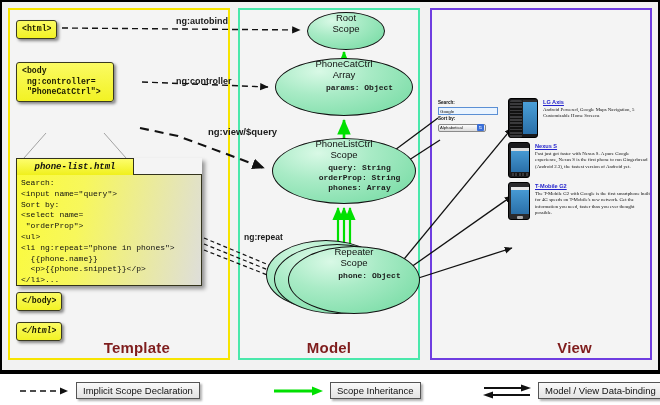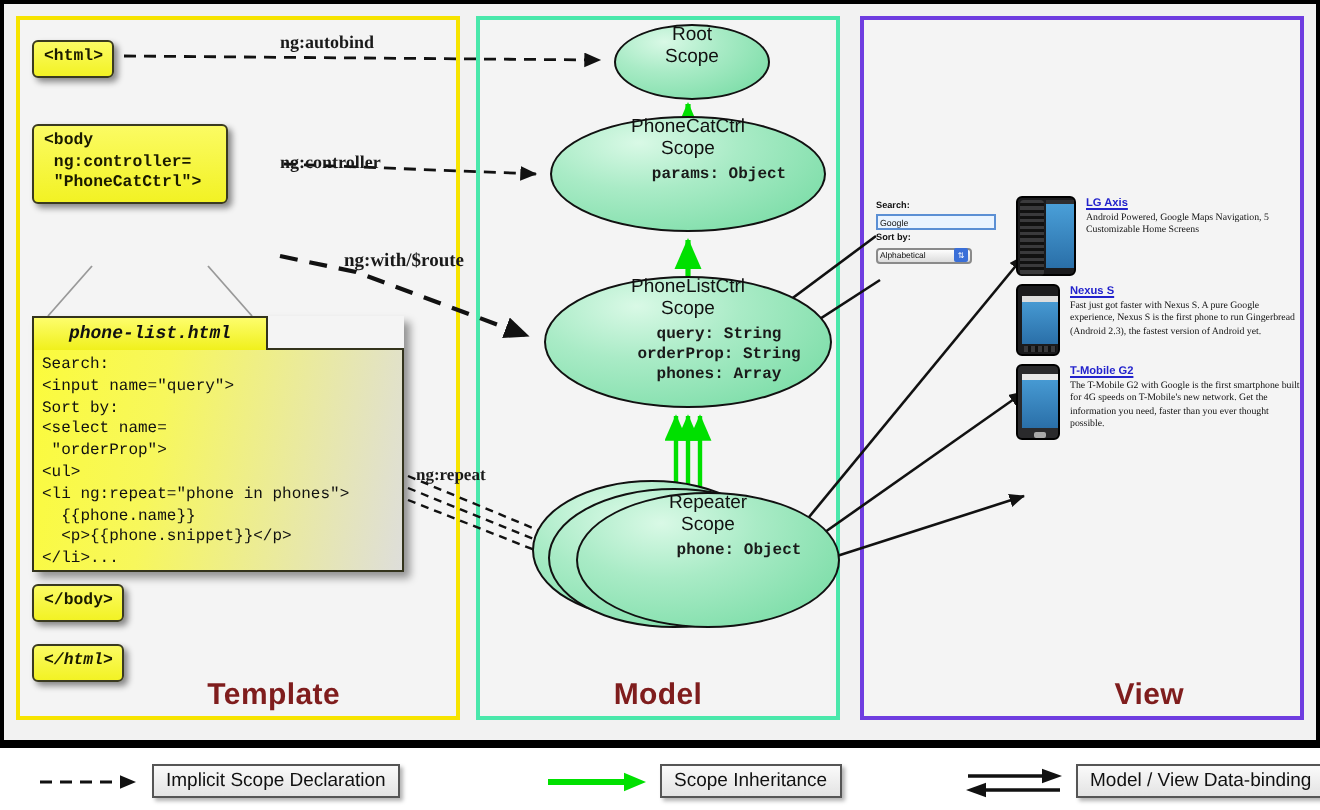--- a/index.html
+++ b/index.html
@@ -147,22 +147,22 @@
   .ph-nexus .topbar{position:absolute; left:2px; top:5px; width:18px; height:3px; background:#ddd;}
   .ph-nexus .kb { left:3px; top:30px; width:16px; height:3px; background:repeating-linear-gradient(90deg,#3a3a3c 0 2px,#111 2px 3.4px); }
   .ph-g2 { width:22px; height:38px; background:#2a2a2c; }
   .ph-g2 .scr { left:2px; top:4px; width:18px; height:27px; }
   .ph-g2 .topbar{position:absolute; left:2px; top:4px; width:18px; height:3px; background:#e8e8e8;}
   .ph-g2 .home { position:absolute; left:8px; top:33px; width:6px; height:3px; background:#aaa; border-radius:1px; }
 
   
   .arrow-label {
     position:absolute;
-    font-family:Liberation Serif, serif;
-    font-weight:700; color:#1a1a1a;
+    font-family:Liberation Sans, sans-serif;
+    font-weight:700; color:#1a1a1a;margin-left:36px;
   }
   #lbl-autobind   { left:140px; top:16px;  font-size:9px; }
   #lbl-controller { left:140px; top:76px;  font-size:9px; }
   #lbl-ngview     { left:172px; top:126px; font-size:9.5px; }
   #lbl-ngrepeat   { left:208px; top:232px; font-size:8.5px; }
 
   
   .legend-row { position:absolute; left:0; top:0; width:660px; height:33px; }
   .legend-item { position:absolute; display:flex; align-items:center; gap:6px; top:8px; }
   #leg-1 { left:18px; }
@@ -250,30 +250,30 @@
  "orderProp"&gt;
 &lt;ul&gt;
 &lt;li ng:repeat="phone in phones"&gt;
   {{phone.name}}
   &lt;p&gt;{{phone.snippet}}&lt;/p&gt;
 &lt;/li&gt;...</div>
   </div>
 
   <div class="arrow-label" id="lbl-autobind">ng:autobind</div>
   <div class="arrow-label" id="lbl-controller">ng:controller</div>
-  <div class="arrow-label" id="lbl-ngview">ng:with/$route</div>
+  <div class="arrow-label" id="lbl-ngview">ng:view/$query</div>
   <div class="arrow-label" id="lbl-ngrepeat">ng:repeat</div>
 
   <div class="scope" id="scope-root">
     <div class="sc-title" style="white-space:pre-line">Root
 Scope</div>
   </div>
   <div class="scope" id="scope-catctrl">
     <div class="sc-title" style="white-space:pre-line">PhoneCatCtrl
-Scope</div>
+Array</div>
     <div class="sc-props">params: Object</div>
   </div>
   <div class="scope" id="scope-listctrl">
     <div class="sc-title" style="white-space:pre-line">PhoneListCtrl
 Scope</div>
     <div class="sc-props">query: String
 orderProp: String
 phones: Array</div>
   </div>
 

